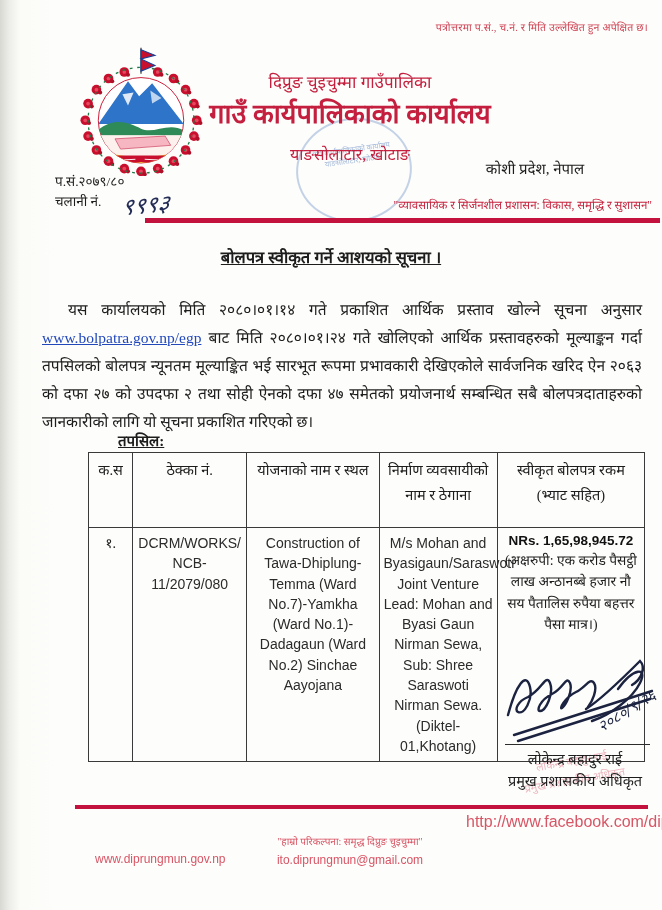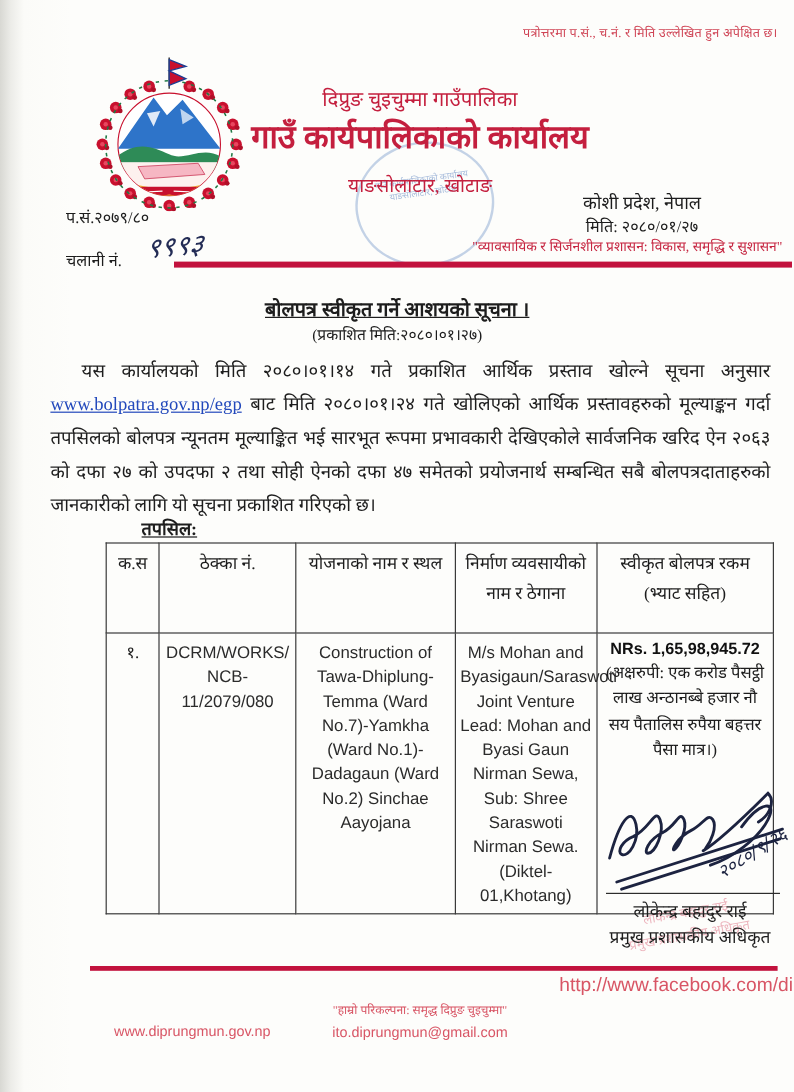--- a/index.html
+++ b/index.html
@@ -13,21 +13,21 @@
 
   .top-note{top:20px;right:14px;font-size:10.5px;color:#cf4455;letter-spacing:.2px;}
 
   
   .hdr-muni{top:70px;left:205px;width:290px;text-align:center;font-size:17px;color:#c41f3e;}
   .hdr-office{top:94px;left:175px;width:350px;text-align:center;font-size:27px;font-weight:bold;color:#c41f3e;}
   .hdr-addr{top:143px;left:205px;width:290px;text-align:center;font-size:16px;color:#c41f3e;}
   .hdr-province{top:158px;left:420px;width:230px;text-align:center;font-size:15px;}
   .hdr-date{top:179px;left:420px;width:230px;text-align:center;font-size:13.5px;}
   .ref-no{top:172px;left:55px;font-size:13.5px;}
-  .dispatch{top:208px;left:55px;font-size:13.5px;}
+  .dispatch{top:192px;left:55px;font-size:13.5px;}
   .dispatch-hand{top:188px;left:122px;font-size:23px;color:#232c55;font-style:italic;
     transform:rotate(-5deg) skewX(-10deg);font-family:"DejaVu Serif",serif;}
   .slogan{top:197px;right:10px;font-size:11.5px;color:#c62641;}
   .rule-top{top:218px;left:145px;right:2px;height:4.5px;background:#c2123d;}
 
   
   .stamp-blue{top:118px;left:296px;width:112px;height:100px;border:2px solid rgba(45,95,175,.32);
     border-radius:50%;transform:rotate(-8deg);opacity:.85;}
   .stamp-blue .in{position:absolute;width:100%;top:24px;text-align:center;font-size:7.5px;
     color:rgba(45,95,175,.5);line-height:1.5;}
@@ -150,29 +150,27 @@
     <div class="in">
       <div>गाउँ कार्यपालिकाको कार्यालय</div>
       <div>याङसोलाटार, खोटाङ</div>
     </div>
   </div>
 
   <div class="abs hdr-muni">दिप्रुङ चुइचुम्मा गाउँपालिका</div>
   <div class="abs hdr-office">गाउँ कार्यपालिकाको कार्यालय</div>
   <div class="abs hdr-addr">याङसोलाटार, खोटाङ</div>
   <div class="abs hdr-province">कोशी प्रदेश, नेपाल</div>
-  <div class="abs hdr-date">मिति: २०८०/०१/२७</div>
   <div class="abs ref-no">प.सं.२०७९/८०</div>
   <div class="abs dispatch">चलानी नं.</div>
   <div class="abs dispatch-hand">९९९३</div>
   <div class="abs slogan">"व्यावसायिक र सिर्जनशील प्रशासन: विकास, समृद्धि र सुशासन"</div>
   <div class="abs rule-top"></div>
 
   <div class="abs title">बोलपत्र स्वीकृत गर्ने आशयको सूचना ।</div>
-  <div class="abs pub">(प्रकाशित मिति:२०८०।०१।२७)</div>
 
   <div class="abs body-par"><span>यस कार्यालयको मिति २०८०।०१।१४ गते प्रकाशित आर्थिक प्रस्ताव खोल्ने सूचना अनुसार </span><a href="#">www.bolpatra.gov.np/egp</a><span> बाट मिति २०८०।०१।२४ गते खोलिएको आर्थिक प्रस्तावहरुको मूल्याङ्कन गर्दा तपसिलको बोलपत्र न्यूनतम मूल्याङ्कित भई सारभूत रूपमा प्रभावकारी देखिएकोले सार्वजनिक खरिद ऐन २०६३ को दफा २७ को उपदफा २ तथा सोही ऐनको दफा ४७ समेतको प्रयोजनार्थ सम्बन्धित सबै बोलपत्रदाताहरुको जानकारीको लागि यो सूचना प्रकाशित गरिएको छ।</span></div>
 
   <div class="abs tapasil">तपसिल:</div>
 
   <table class="tbl">
     <colgroup>
         <col class="c1">
         <col class="c2">
         <col class="c3">

